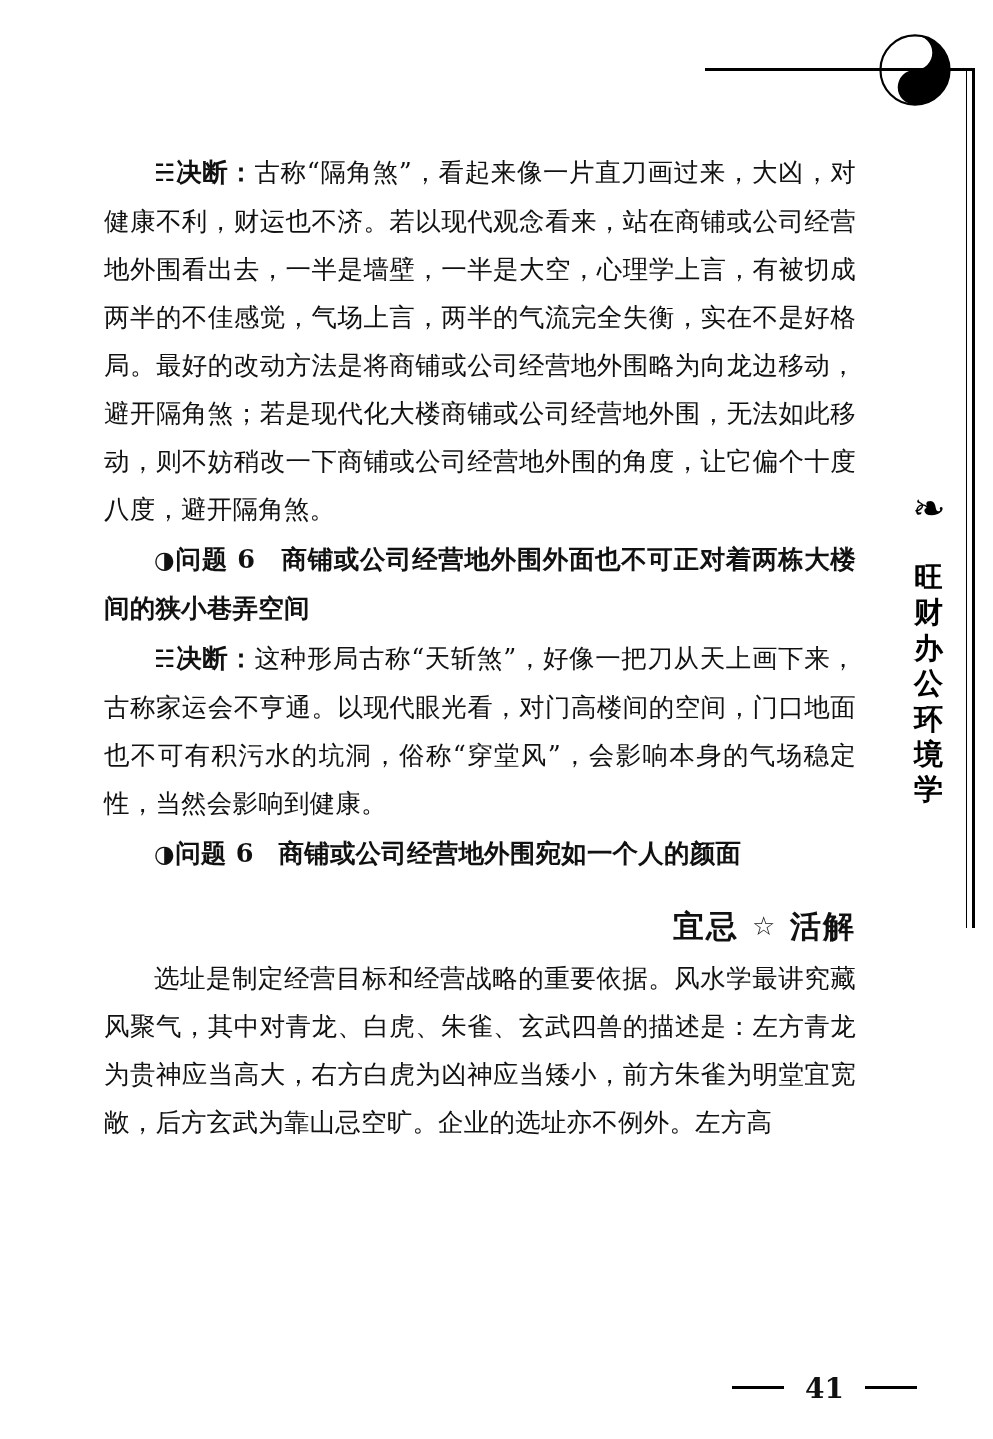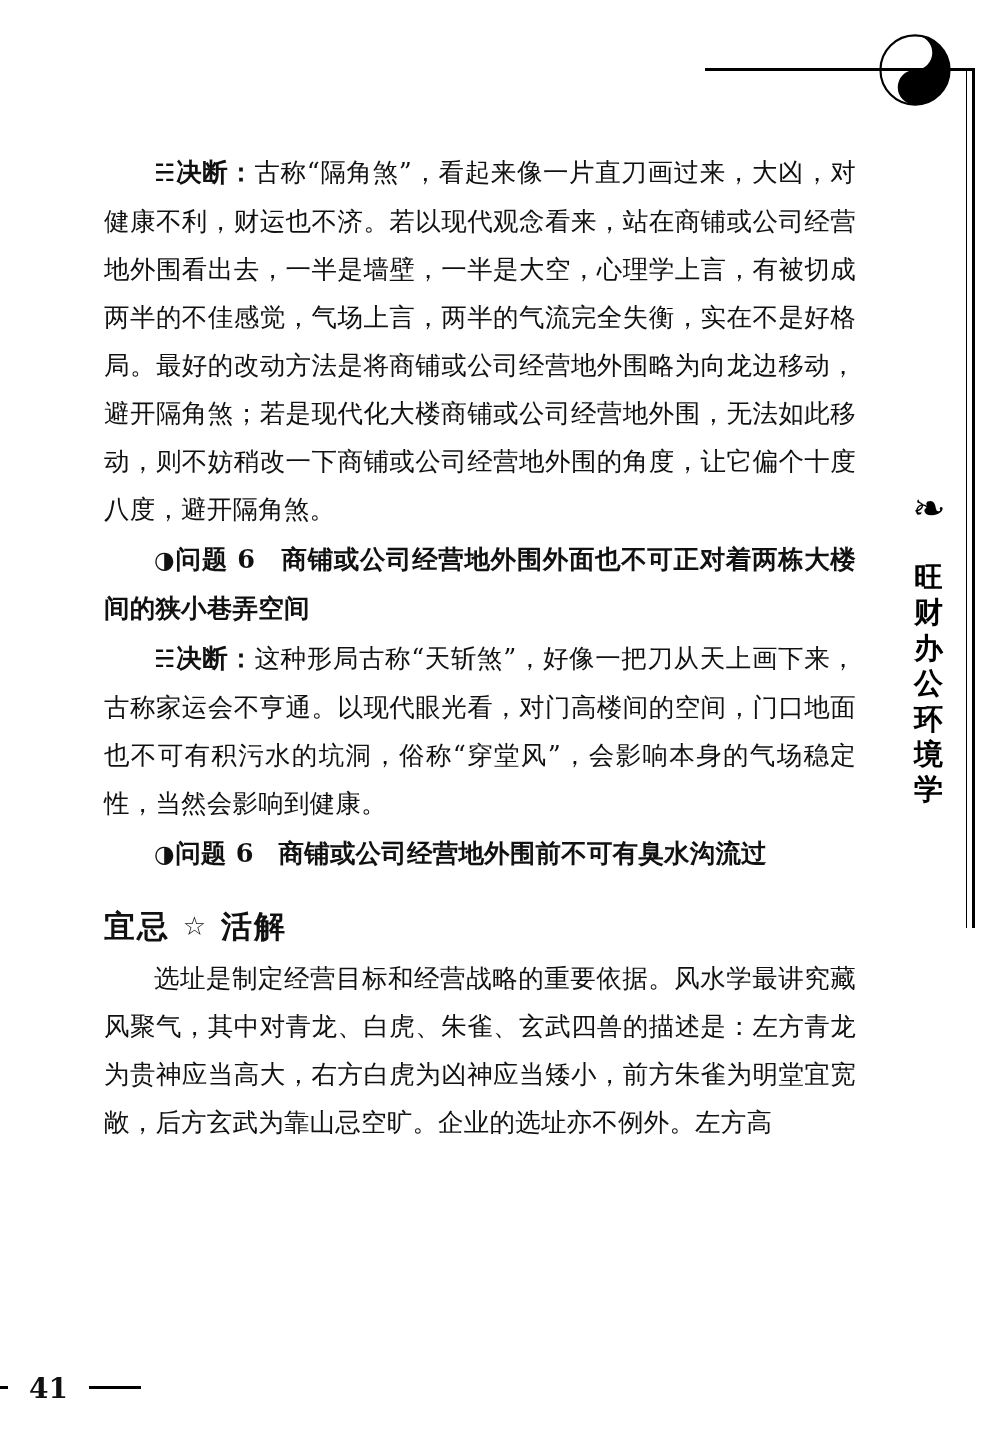--- a/index.html
+++ b/index.html
@@ -108,34 +108,35 @@
     font-weight: bold;
   }
 
   
   .section-head {
     margin: 28px 0 6px 0;
     font-size: 31px;
     font-weight: bold;
     letter-spacing: 2px;
     font-family: "DejaVu Serif", "Liberation Serif", serif;
+    text-align: right;
   }
   .section-head .star {
     font-family: "DejaVu Sans", "Liberation Sans", sans-serif;
     font-size: 26px;
     vertical-align: 2px;
   }
 
   
   .footer {
     position: absolute;
     left: 0;
     right: 0;
     bottom: 34px;
-    text-align: left;
+    text-align: right;
   }
   .footer-inner {
     display: inline-block;
     position: relative;
     left: -60px;
   }
   .dash {
     display: inline-block;
     width: 52px;
     height: 3px;
@@ -187,21 +188,21 @@
       <span class="glyph">◑</span><span class="q-label">问题 6</span>&nbsp;&nbsp;&nbsp;<span class="q-label">商铺或公司经营地外围外面也不可正对着两栋大楼间的狭小巷弄空间</span>
     </p>
 
     <p class="para indent">
       <span class="glyph">☵</span><span class="lbl-bold">决断：</span><span>这种形局古称“天斩煞”，好像一把刀从天上画下来，古称家运会不亨通。以现代眼光看，对门高楼间的空间，门口地面也不可有积污水的坑洞，俗称“穿堂风”，会影响本身的气场稳定性，当然会影响到健康。</span>
     </p>
 
 
 
     <p class="para indent">
-      <span class="glyph">◑</span><span class="q-label">问题 6</span>&nbsp;&nbsp;&nbsp;<span class="q-label">商铺或公司经营地外围前不可有臭水沟流过</span>
+      <span class="glyph">◑</span><span class="q-label">问题 6</span>&nbsp;&nbsp;&nbsp;<span class="q-label">商铺或公司经营地外围宛如一个人的颜面</span>
     </p>
 
 
     <div class="section-head">
       <span>宜忌</span>
       <span class="star">☆</span>
       <span>活解</span>
     </div>
 
     <p class="para indent">选址是制定经营目标和经营战略的重要依据。风水学最讲究藏风聚气，其中对青龙、白虎、朱雀、玄武四兽的描述是：左方青龙为贵神应当高大，右方白虎为凶神应当矮小，前方朱雀为明堂宜宽敞，后方玄武为靠山忌空旷。企业的选址亦不例外。左方高</p>

